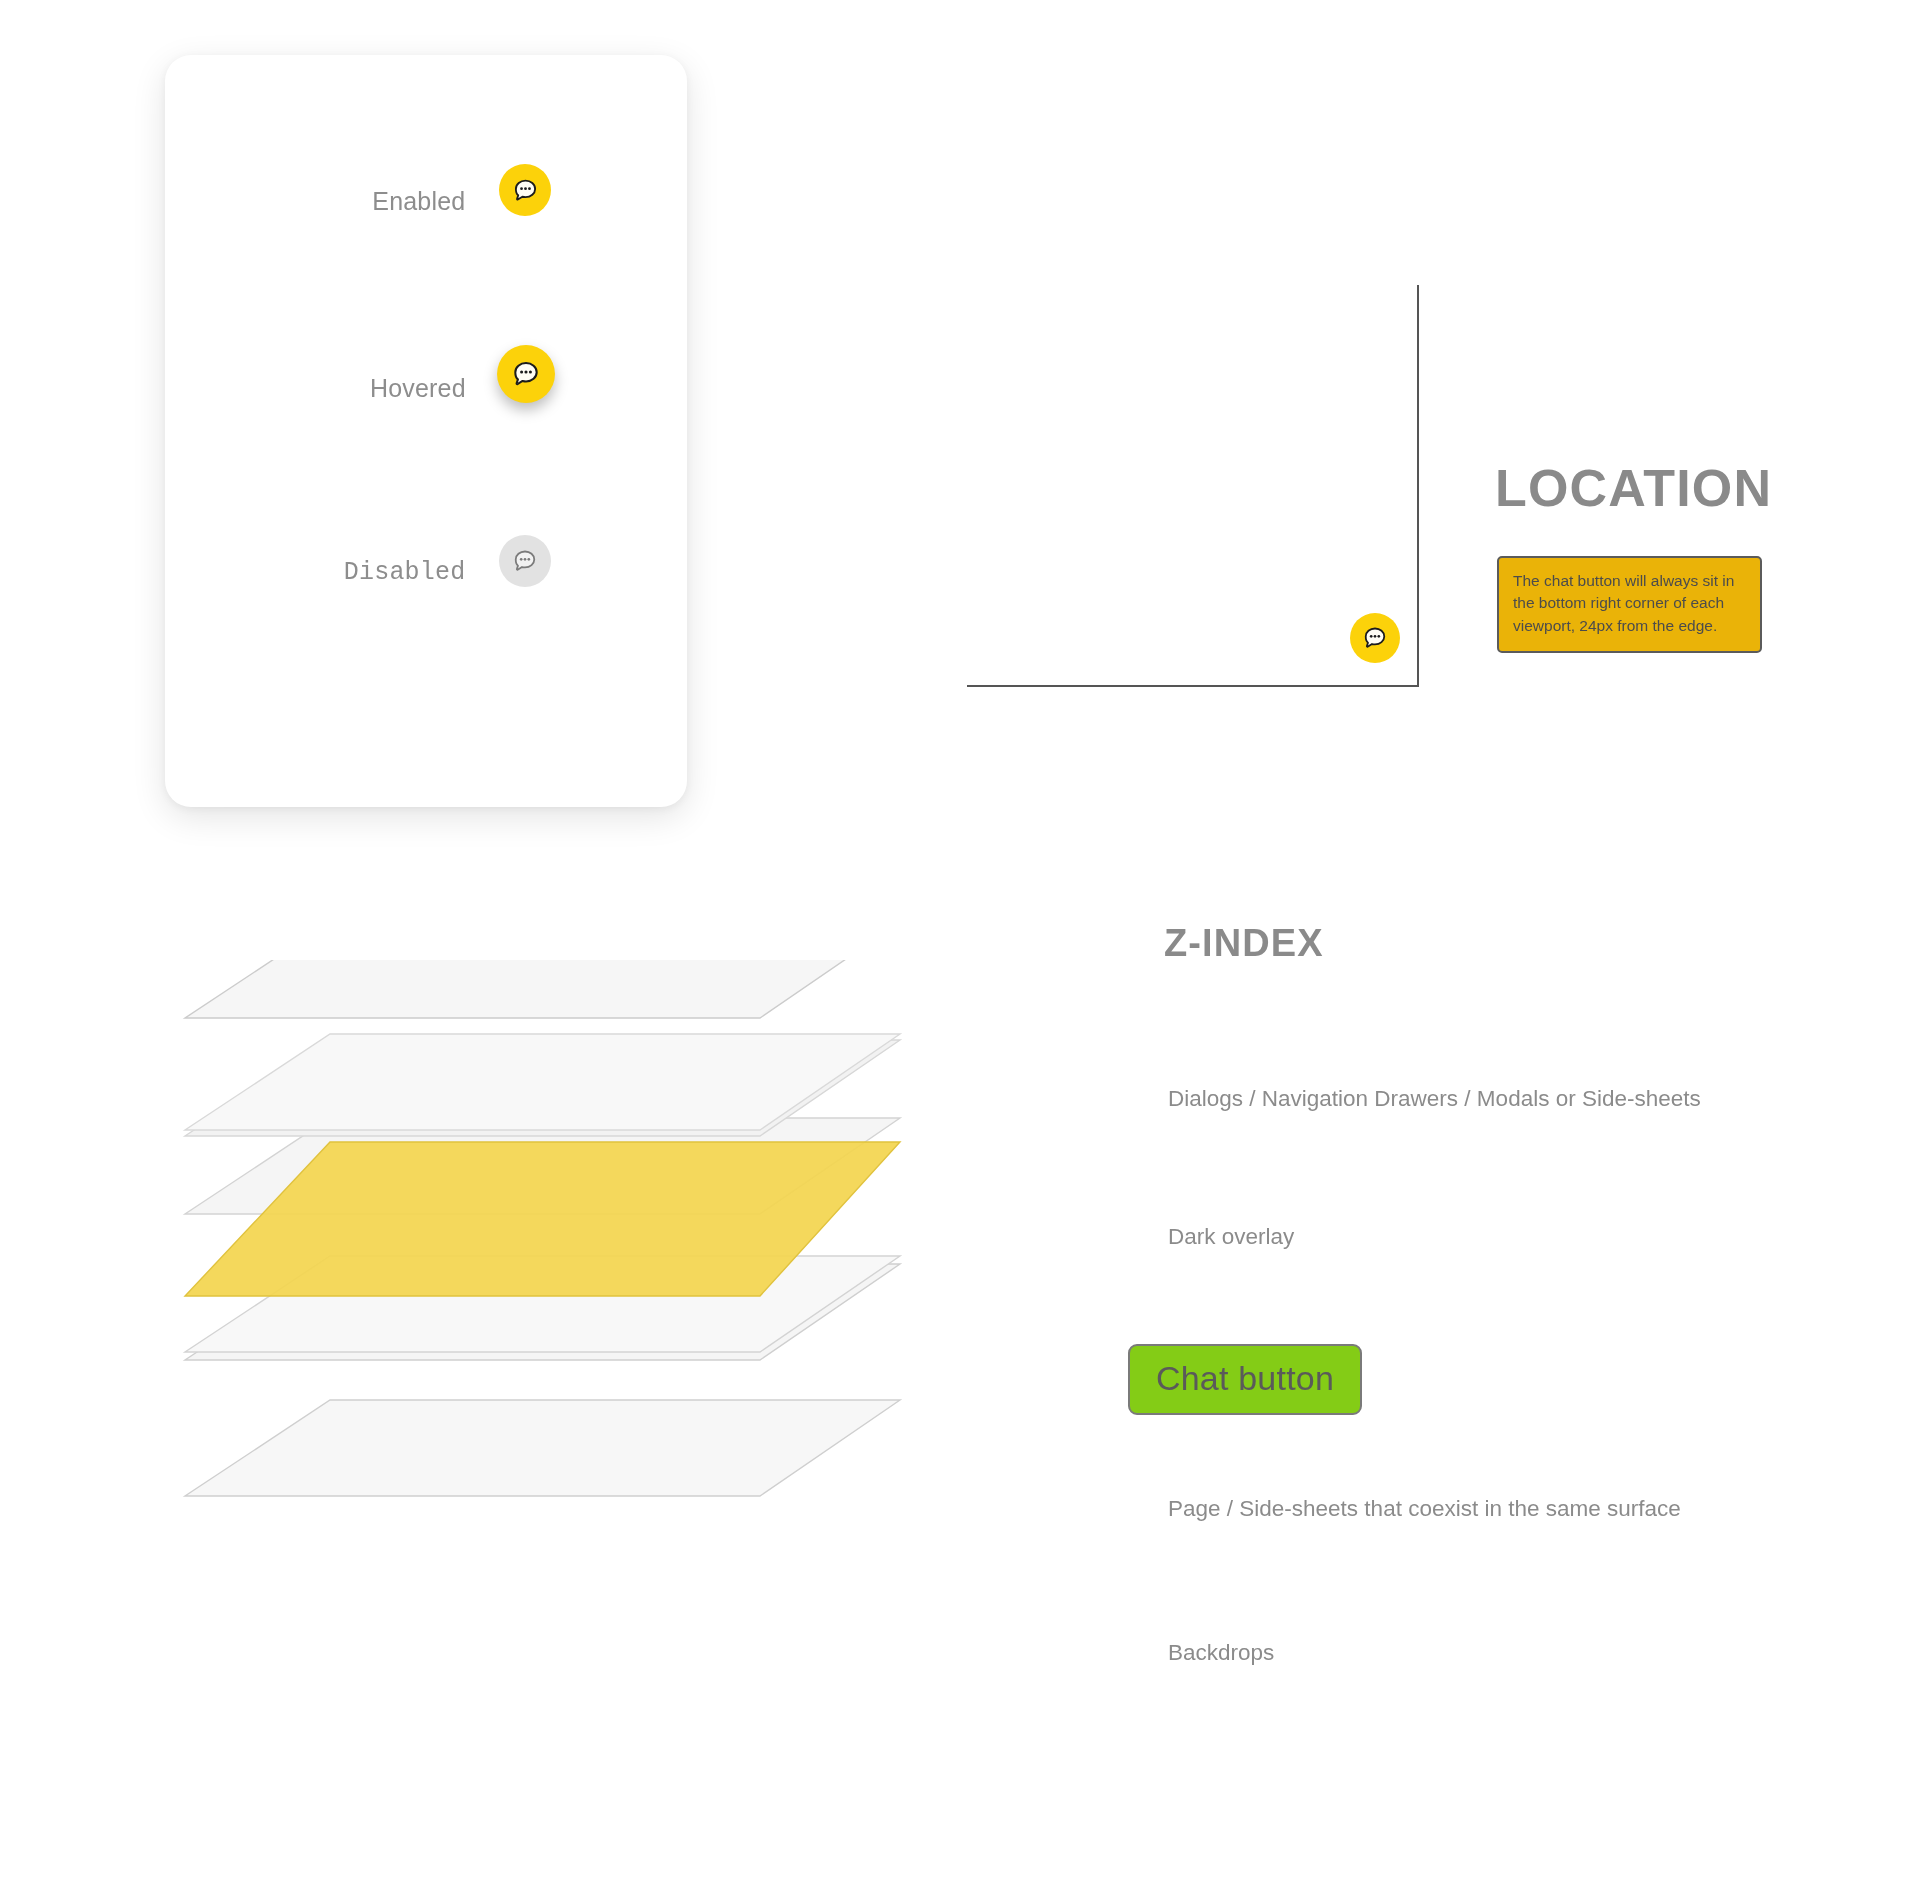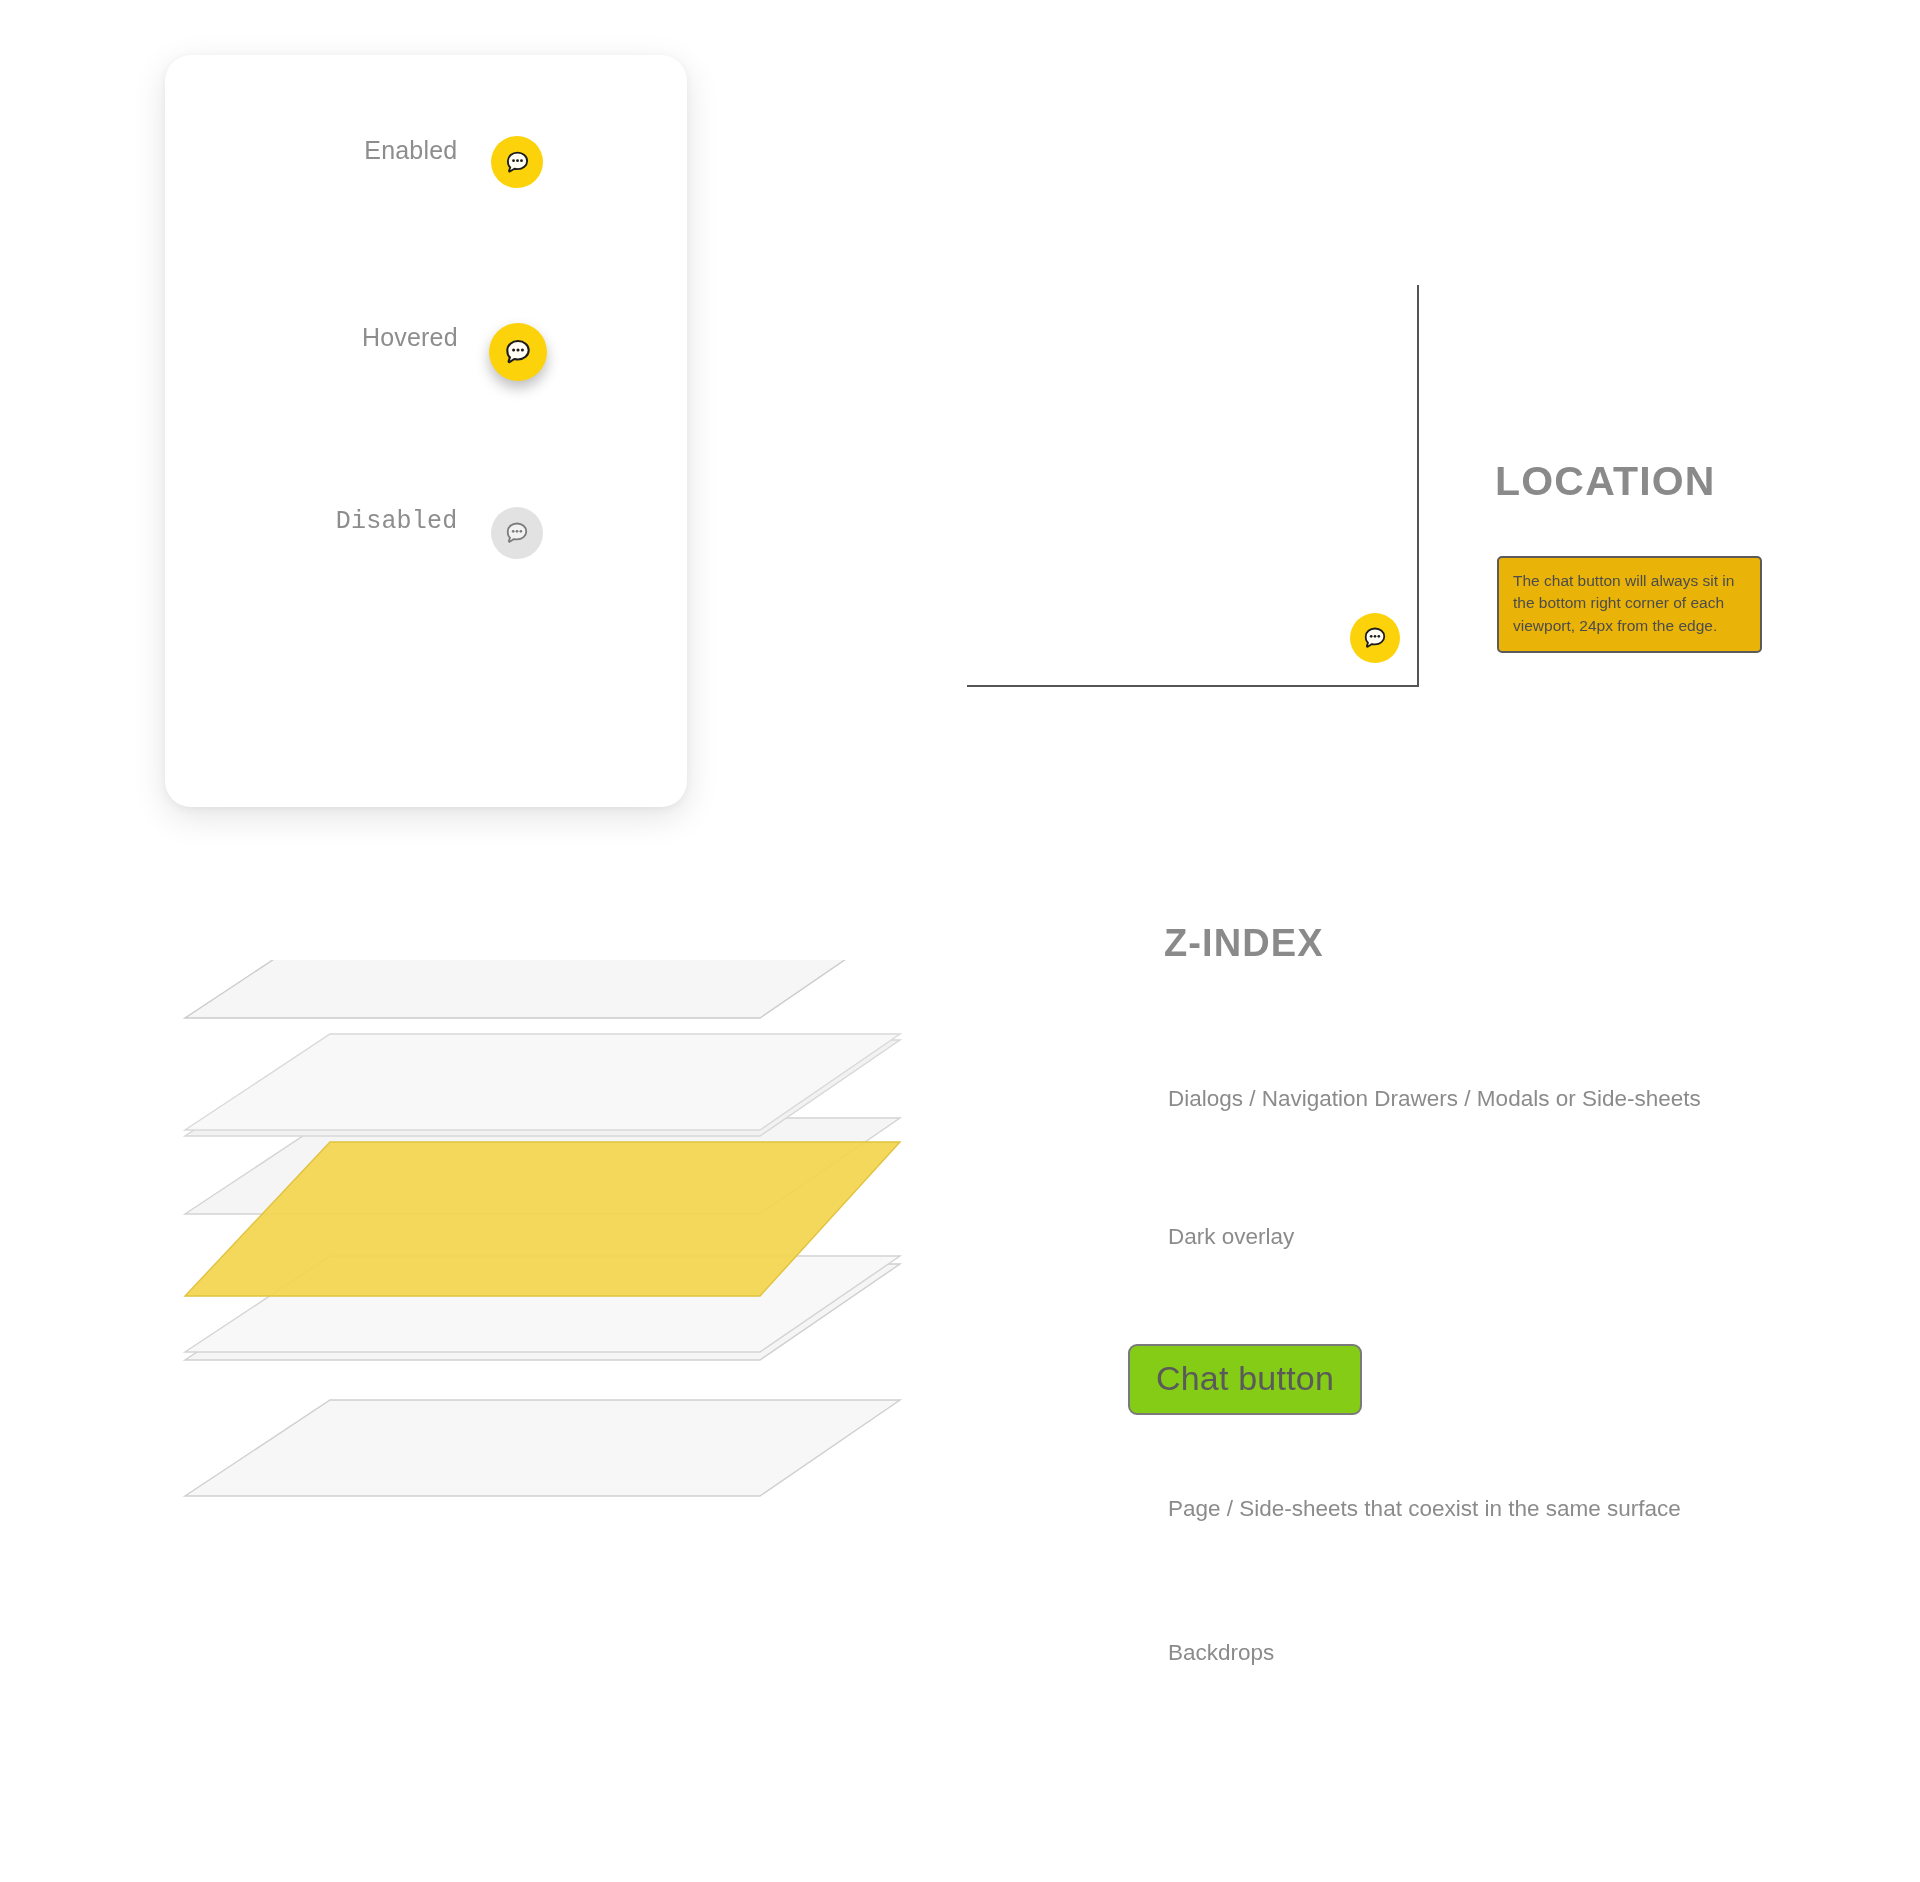--- a/index.html
+++ b/index.html
@@ -11,22 +11,22 @@
   }
   .abs{position:absolute;}
 
   
   #states-card{
     left:165px;top:55px;width:522px;height:752px;
     background:#ffffff;border-radius:26px;
     box-shadow:0 10px 34px rgba(0,0,0,0.11), 0 2px 8px rgba(0,0,0,0.05);
   }
   .state-row{
-    position:absolute;left:0;width:436px;height:80px;
-    display:flex;align-items:flex-start;
+    position:absolute;left:8px;width:436px;height:80px;
+    display:flex;align-items:flex-end;
   }
   .state-label{
     width:355px;text-align:right;padding-right:0;
     color:#8d8d8d;font-size:25px;letter-spacing:.2px;font-weight:400;
   }
   .state-btn-cell{
     width:167px;display:flex;align-items:center;justify-content:flex-start;
     padding-left:34px;box-sizing:border-box;
   }
 
@@ -48,21 +48,21 @@
   
   #location-frame-v{
     left:1417px;top:285px;width:2px;height:402px;background:#555555;
   }
   #location-frame-h{
     left:967px;top:685px;width:452px;height:2px;background:#555555;
   }
   #location-button-wrap{left:1350px;top:613px;}
   #location-heading{
     left:1495px;top:458px;
-    color:#8a8a8a;font-size:41px;font-weight:700;letter-spacing:1.2px;
+    color:#8a8a8a;font-size:52px;font-weight:700;letter-spacing:1.2px;
   }
   #location-note{
     left:1497px;top:556px;width:265px;
     border:2px solid #5b5b5b;border-radius:5px;
     padding:12px 14px 14px 14px;box-sizing:border-box;
     color:#4c4c4c;font-size:15.5px;line-height:1.45;
     background:#eab308;
   }
 
   

